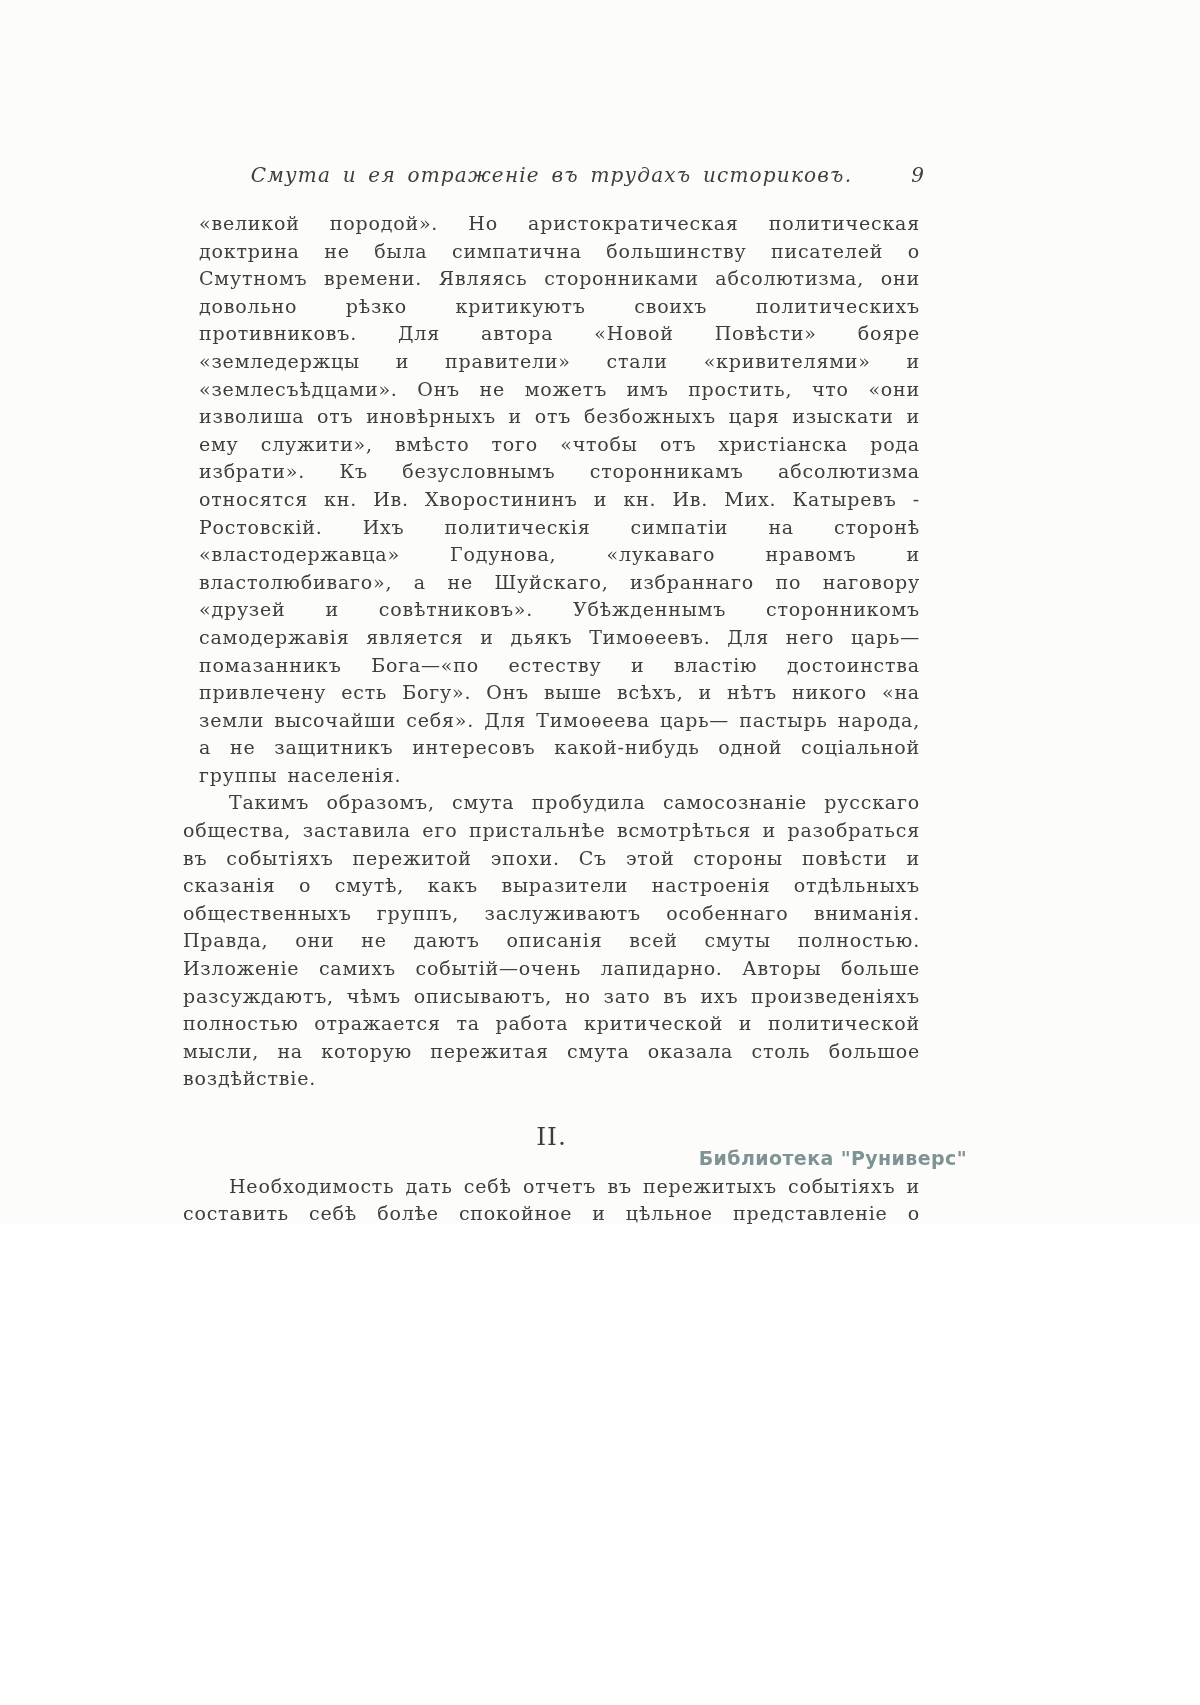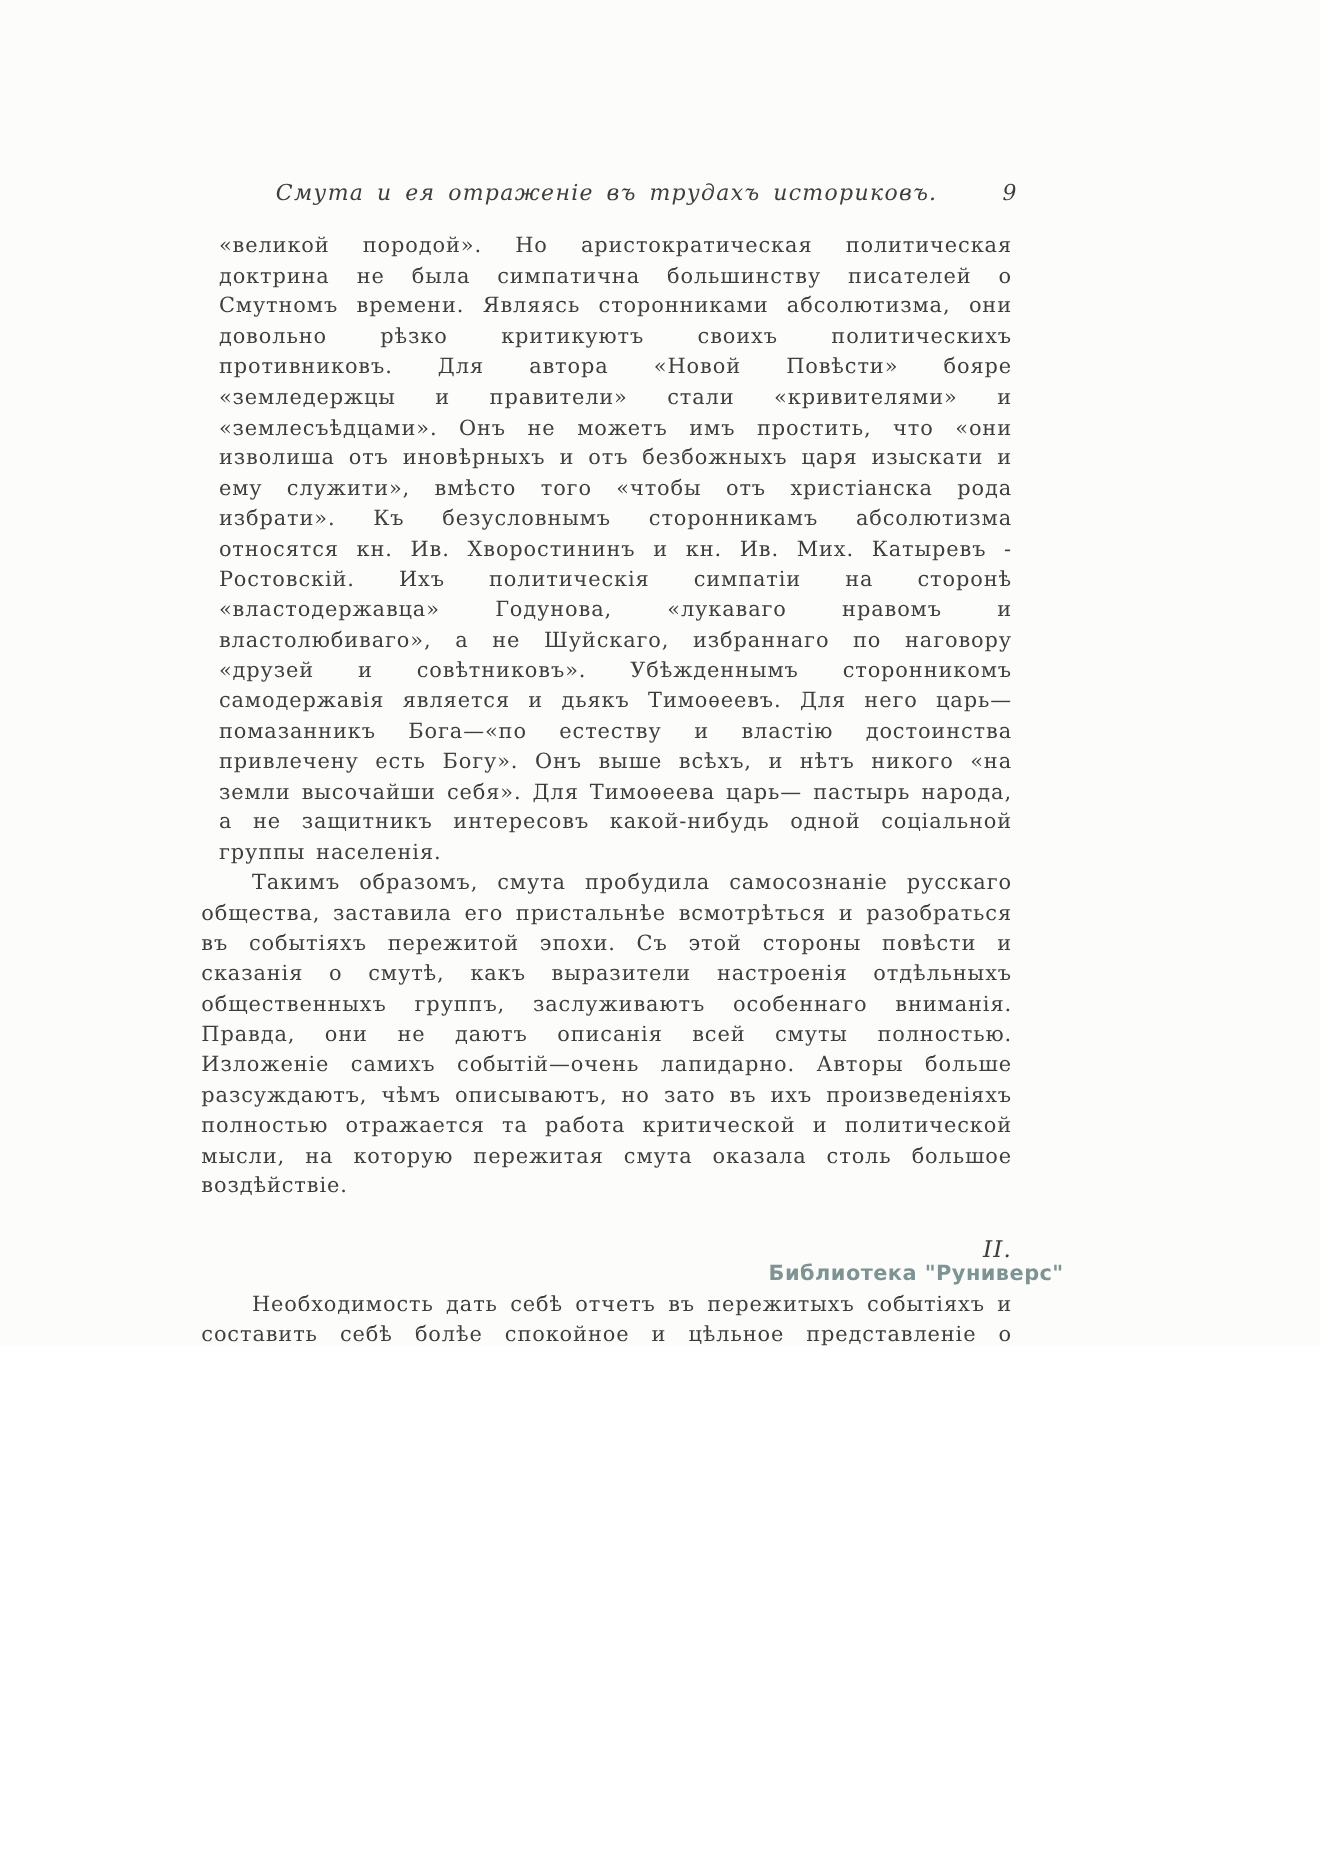--- a/index.html
+++ b/index.html
@@ -52,25 +52,24 @@
   .para {
     margin: 0;
     text-indent: 46px;
   }
   .para.no-indent {
     text-indent: 0;
     margin-left: 16px;
   }
   .section-heading {
     margin: 30px 0 22px 0;
-    text-align: right;
-    font-size: 21px;
+    text-align: center;
+    font-size: 25px;
     font-weight: normal;
     letter-spacing: 1px;
-    font-style: italic;
   }
   .watermark {
     position: absolute;
     right: 233px;
     bottom: 55px;
     font-family: "DejaVu Sans", "Liberation Sans", sans-serif;
     font-weight: bold;
     font-size: 19px;
     color: #7e9494;
     letter-spacing: 0.4px;

